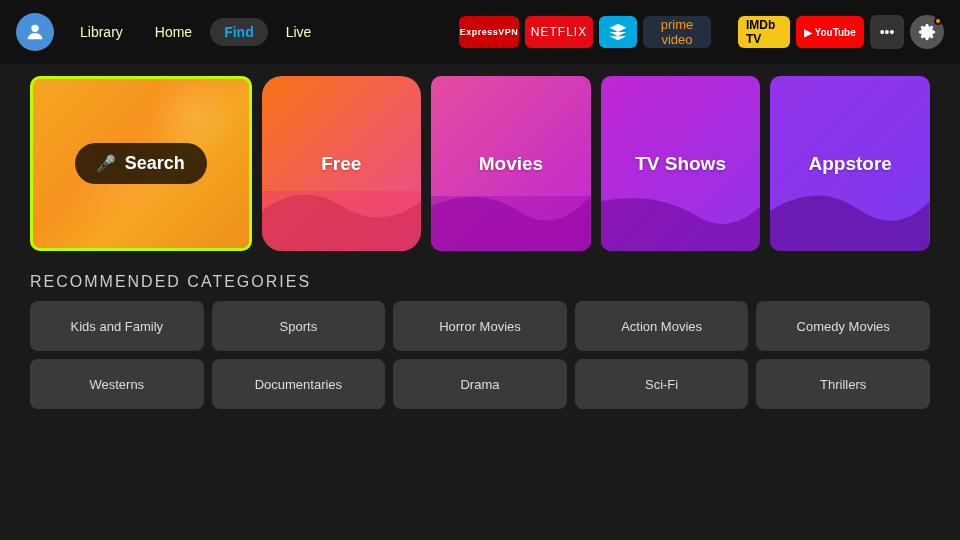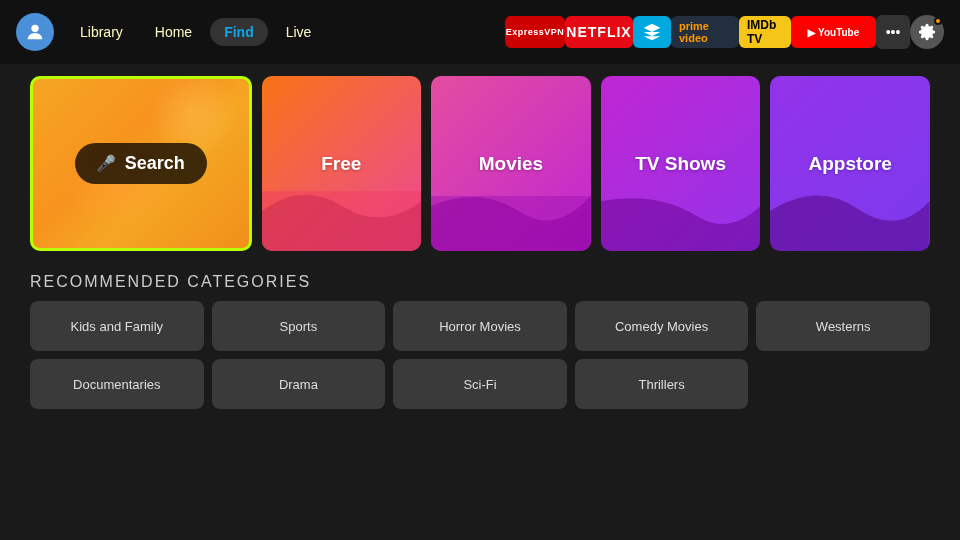--- a/index.html
+++ b/index.html
@@ -57,41 +57,42 @@
       background: #333;
       color: #0ea5e9;
       font-weight: bold;
     }
 
     .nav-spacer { flex: 1; }
 
     .app-icons {
       display: flex;
       align-items: center;
+      gap: 6px;
     }
 
     .app-badge {
       height: 32px;
       border-radius: 6px;
       display: flex;
       align-items: center;
       justify-content: center;
       font-size: 11px;
       font-weight: bold;
       padding: 0 8px;
       cursor: pointer;
       overflow: hidden;
     }
 
     .badge-express { background: #c00; color: white; font-size: 10px; width: 60px; }
     .badge-netflix { background: #e50914; color: white; font-size: 13px; letter-spacing: 1px; width: 68px; }
     .badge-prime { background: #00a8e0; color: white; width: 38px; }
     .badge-amazon { background: #232f3e; color: #ff9900; width: 68px; font-size: 10px; }
-    .badge-imdb { background: #f5c518; color: #000; font-weight: 900; font-size: 13px; width: 52px; }
-    .badge-youtube { background: #ff0000; color: white; font-size: 11px; width: 85px; }
+    .badge-imdb { background: #f5c518; color: #000; font-weight: 900; font-size: 13px; width: 52px; margin-left: 21px; }
+    .badge-youtube { background: #ff0000; color: white; font-size: 11px; width: 68px; }
 
     .nav-icon-btn {
       width: 34px;
       height: 34px;
       border-radius: 50%;
       border: none;
       cursor: pointer;
       display: flex;
       align-items: center;
       justify-content: center;
@@ -168,20 +169,21 @@
       align-items: center;
       gap: 8px;
       font-size: 18px;
       font-weight: bold;
       z-index: 2;
       position: relative;
     }
 
     .tile-free {
       background: linear-gradient(135deg, #f97316 0%, #ec4899 100%);
+      border-radius: 20px;
     }
 
     .tile-free::before {
       content: '';
       position: absolute;
       bottom: 0; left: 0; right: 0;
       height: 60px;
       background: rgba(240,60,100,0.5);
       border-radius: 0 0 10px 10px;
     }
@@ -275,29 +277,29 @@
     <button class="nav-link">Live</button>
   </div>
 
   <div class="nav-spacer"></div>
 
   <div class="app-icons">
     <div class="app-badge badge-express">
       <span style="font-size:9px;font-weight:bold;letter-spacing:0.5px;">ExpressVPN</span>
     </div>
     <div class="app-badge badge-netflix">
-      <span style="font-size:14px;font-weight:700;letter-spacing:1px;text-align:right;">NETFLIX</span>
+      <span style="font-size:12px;font-weight:400;letter-spacing:1px;text-align:right;">NETFLIX</span>
     </div>
     <div class="app-badge badge-prime" style="width:38px; background:#00a8e0;">
       <svg width="20" height="20" viewBox="0 0 24 24" fill="white">
           <path d="M12 2L2 7l10 5 10-5-10-5zM2 17l10 5 10-5M2 12l10 5 10-5"></path>
         </svg>
     </div>
     <div class="app-badge badge-amazon">
-      <span style="font-size:11px;color:#ff9900;font-weight:bold;">prime video</span>
+      <span style="font-size:13px;color:#ff9900;font-weight:normal;text-align:center;">prime video</span>
     </div>
     <div class="app-badge badge-imdb">
       <span style="font-size:12px;font-weight:900;color:#000;">IMDb TV</span>
     </div>
     <div class="app-badge badge-youtube">
       <span style="font-size:10px;font-weight:bold;">▶ YouTube</span>
     </div>
     <button class="nav-icon-btn" style="background:#333; border-radius:6px; font-size:14px;">
       <span>•••</span>
     </button>
@@ -360,20 +362,21 @@
 
   </div>
 
   <div>
     <div class="section-title">RECOMMENDED CATEGORIES</div>
     <div class="cat-grid">
 
       <div class="cat-item">Kids and Family</div>
       <div class="cat-item">Sports</div>
       <div class="cat-item">Horror Movies</div>
+      <div class="cat-item">Action Movies</div>
       <div class="cat-item">Comedy Movies</div>
 
       <div class="cat-item">Westerns</div>
       <div class="cat-item">Documentaries</div>
       <div class="cat-item">Drama</div>
       <div class="cat-item">Sci-Fi</div>
       <div class="cat-item">Thrillers</div>
     </div>
   </div>
 

